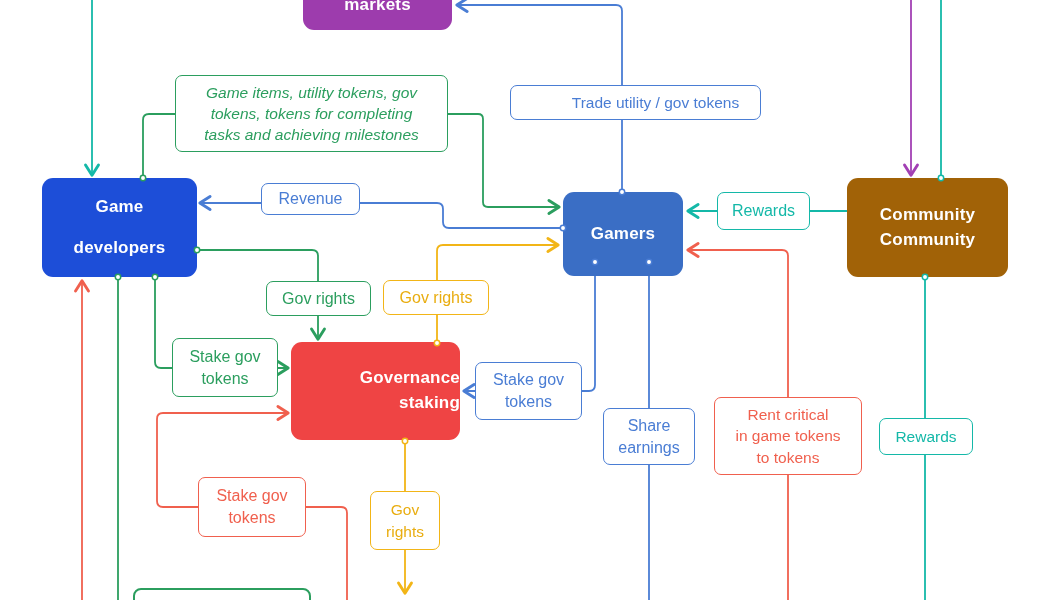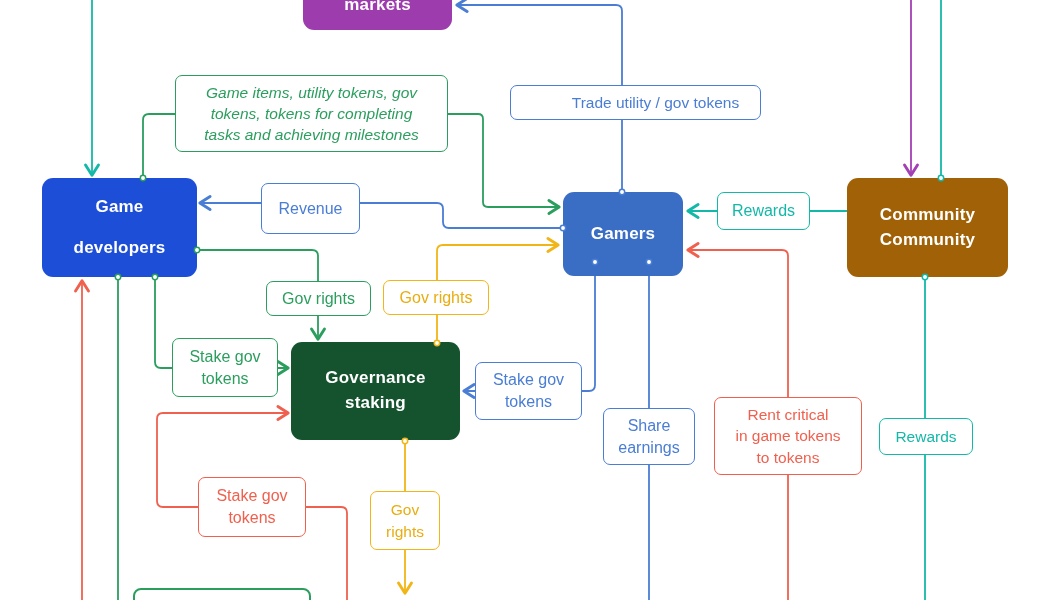--- a/index.html
+++ b/index.html
@@ -13,21 +13,21 @@
   .node{
     position:absolute;z-index:2;border-radius:11px;color:#fff;font-weight:700;
     display:flex;flex-direction:column;align-items:center;justify-content:center;
     text-align:center;font-size:17px;line-height:1.45;letter-spacing:.2px;
   }
   .node span{display:block;}
   .n-purple{background:#9d3cad;}
   .n-green{background:#1d4ed8;gap:16px;}
   .n-blue{background:#3a6ec5;}
   .n-teal{background:#a16207;}
-  .n-gold{background:#14532d;}
+  .n-gold{background:#ef4444;align-items:flex-end;}
   .elabel{
     position:absolute;z-index:2;background:#fff;border:1.7px solid;border-radius:7px;
     display:flex;flex-direction:column;align-items:center;justify-content:center;
     text-align:center;font-size:15.5px;line-height:1.36;box-sizing:border-box;
   }
   .elabel span{display:block;white-space:nowrap;}
   .c-green{border-color:#2b9e5e;color:#2b9e5e;}
   .c-blue{border-color:#4a7dd4;color:#4a7dd4;}
   .c-teal{border-color:#14b8a8;color:#14b8a8;}
   .c-gold{border-color:#f2b517;color:#e9ad10;}
@@ -116,21 +116,21 @@
   <div class="elabel c-green" style="left:175px;top:75px;width:273px;height:77px;font-style:italic;">
     <span>Game items, utility tokens, gov</span>
     <span>tokens, tokens for completing</span>
     <span>tasks and achieving milestones</span>
   </div>
 
   <div class="elabel c-blue" style="left:510px;top:85px;width:251px;height:35px;padding-left:40px;">
     <span>Trade utility / gov tokens</span>
   </div>
 
-  <div class="elabel c-blue" style="left:261px;top:183px;width:99px;height:51px;font-size:16px;">
+  <div class="elabel c-blue" style="left:261px;top:183px;width:99px;height:32px;font-size:16px;">
     <span>Revenue</span>
   </div>
 
   <div class="elabel c-teal" style="left:717px;top:192px;width:93px;height:38px;font-size:16px;">
     <span>Rewards</span>
   </div>
 
   <div class="elabel c-green" style="left:266px;top:281px;width:105px;height:35px;font-size:16px;">
     <span>Gov rights</span>
   </div>

